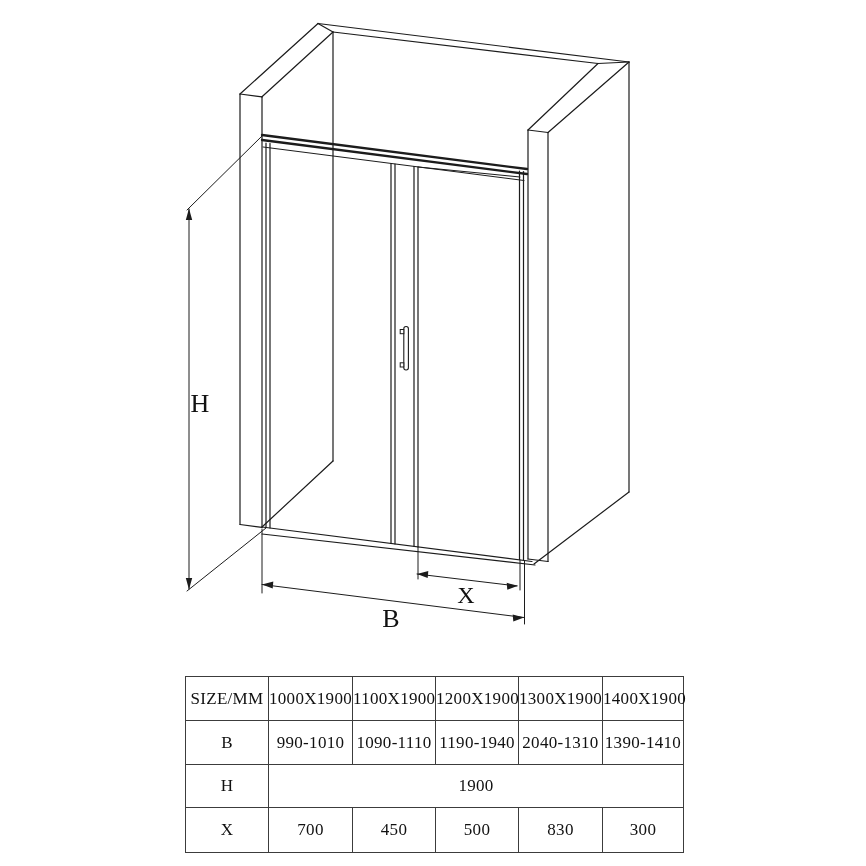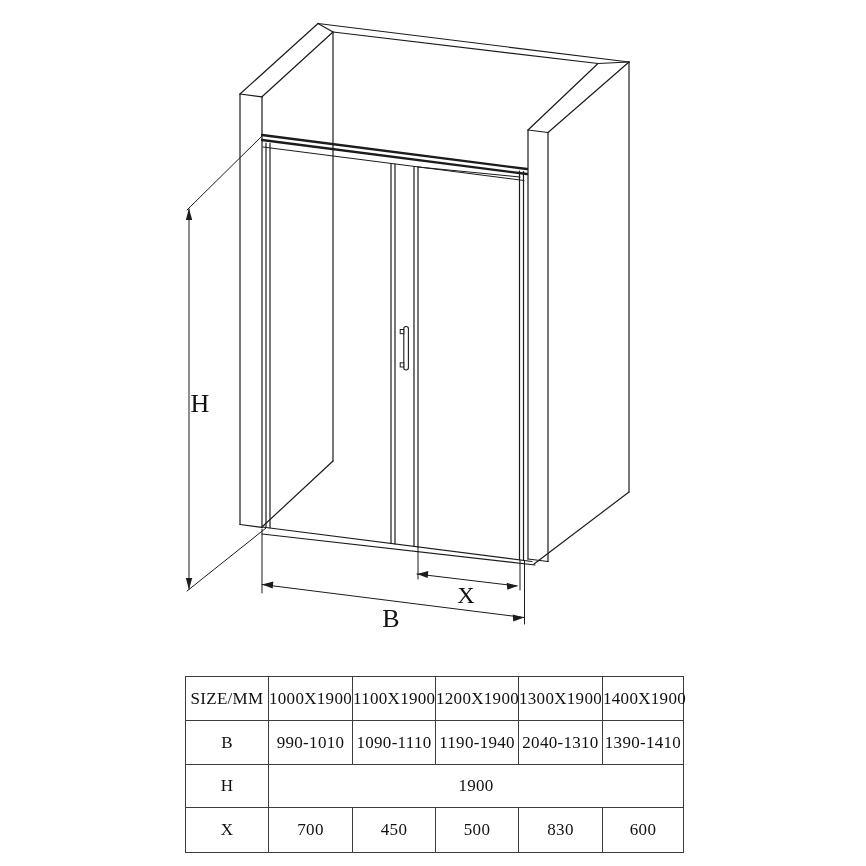--- a/index.html
+++ b/index.html
@@ -155,18 +155,18 @@
         <tr style="height:43px">
           <td>H</td>
           <td colspan="5">1900</td>
         </tr>
         <tr style="height:45px">
           <td>X</td>
           <td>700</td>
           <td>450</td>
           <td>500</td>
           <td>830</td>
-          <td>600</td>
+          <td>300</td>
         </tr>
       </tbody>
     </table>
   </div>
 </div>
 
 </body></html>

